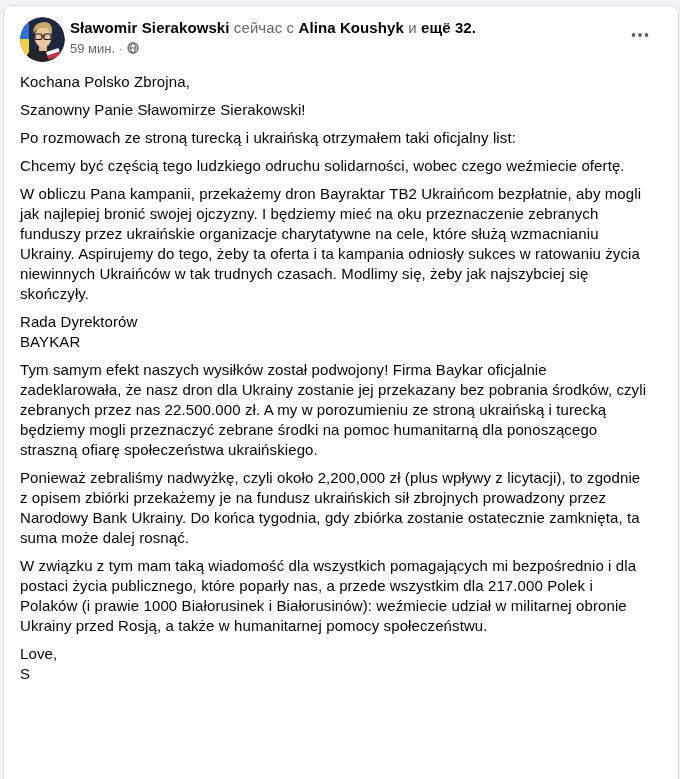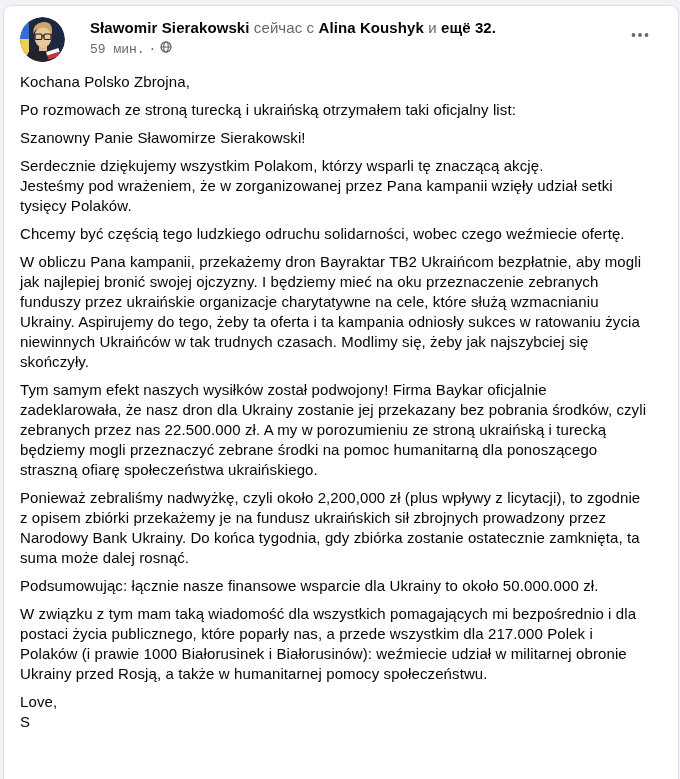--- a/index.html
+++ b/index.html
@@ -31,21 +31,21 @@
   .avatar-wrap {
     width: 45px;
     height: 45px;
     border-radius: 50%;
     overflow: hidden;
     flex: 0 0 45px;
     cursor: pointer;
   }
   .header-text {
     flex: 1 1 auto;
-    padding-left: 25px;
+    padding-left: 5px;
     padding-top: 1px;
     min-width: 0;
   }
   .name-line {
     font-size: 15px;
     line-height: 20px;
     color: #050505;
     letter-spacing: 0.1px;
   }
   .name-line .strong {
@@ -53,25 +53,24 @@
     color: #050505;
     cursor: pointer;
   }
   .name-line .muted {
     font-weight: 400;
     color: #65676B;
   }
   .meta-line {
     margin-top: 2px;
     display: flex;
-    align-items: flex-end;
+    align-items: flex-start;
     font-size: 13px;
     line-height: 17px;
     color: #65676B;
-    font-family: Liberation Mono, monospace;
   }
   .meta-line .dot-sep {
     margin: 0 4px;
   }
   .globe {
     display: inline-block;
     margin-top: 1px;
   }
   .more-btn {
     flex: 0 0 auto;
@@ -162,27 +161,26 @@
         <circle cx="3.5" cy="10" r="1.9" fill="#606770"></circle>
         <circle cx="10" cy="10" r="1.9" fill="#606770"></circle>
         <circle cx="16.5" cy="10" r="1.9" fill="#606770"></circle>
       </svg>
     </button>
 
   </div>
 
   <div class="post-body">
       <p>Kochana Polsko Zbrojna,</p>
+      <p>Szanowny Panie Sławomirze Sierakowski!</p>
       <p>Po rozmowach ze stroną turecką i ukraińską otrzymałem taki oficjalny list:</p>
-      <p>Szanowny Panie Sławomirze Sierakowski!</p>
-      <p>Serdecznie dziękujemy wszystkim Polakom, którzy wsparli tę znaczącą akcję.
-Jesteśmy pod wrażeniem, że w zorganizowanej przez Pana kampanii wzięły udział setki tysięcy Polaków.</p>
       <p>Chcemy być częścią tego ludzkiego odruchu solidarności, wobec czego weźmiecie ofertę.</p>
       <p>W obliczu Pana kampanii, przekażemy dron Bayraktar TB2 Ukraińcom bezpłatnie, aby mogli jak najlepiej bronić swojej ojczyzny. I będziemy mieć na oku przeznaczenie zebranych funduszy przez ukraińskie organizacje charytatywne na cele, które służą wzmacnianiu Ukrainy. Aspirujemy do tego, żeby ta oferta i ta kampania odniosły sukces w ratowaniu życia niewinnych Ukraińców w tak trudnych czasach. Modlimy się, żeby jak najszybciej się skończyły.</p>
+      <p>Rada Dyrektorów
+BAYKAR</p>
       <p>Tym samym efekt naszych wysiłków został podwojony! Firma Baykar oficjalnie zadeklarowała, że nasz dron dla Ukrainy zostanie jej przekazany bez pobrania środków, czyli zebranych przez nas 22.500.000 zł. A my w porozumieniu ze stroną ukraińską i turecką będziemy mogli przeznaczyć zebrane środki na pomoc humanitarną dla ponoszącego straszną ofiarę społeczeństwa ukraińskiego.</p>
       <p>Ponieważ zebraliśmy nadwyżkę, czyli około 2,200,000 zł (plus wpływy z licytacji), to zgodnie z opisem zbiórki przekażemy je na fundusz ukraińskich sił zbrojnych prowadzony przez Narodowy Bank Ukrainy. Do końca tygodnia, gdy zbiórka zostanie ostatecznie zamknięta, ta suma może dalej rosnąć.</p>
-      <p>Podsumowując: łącznie nasze finansowe wsparcie dla Ukrainy to około 50.000.000 zł.</p>
       <p>W związku z tym mam taką wiadomość dla wszystkich pomagających mi bezpośrednio i dla postaci życia publicznego, które poparły nas, a przede wszystkim dla 217.000 Polek i Polaków (i prawie 1000 Białorusinek i Białorusinów): weźmiecie udział w militarnej obronie Ukrainy przed Rosją, a także w humanitarnej pomocy społeczeństwu.</p>
       <p>Love,
 S</p>
     </div>
 
 </div>
 
 </body></html>

